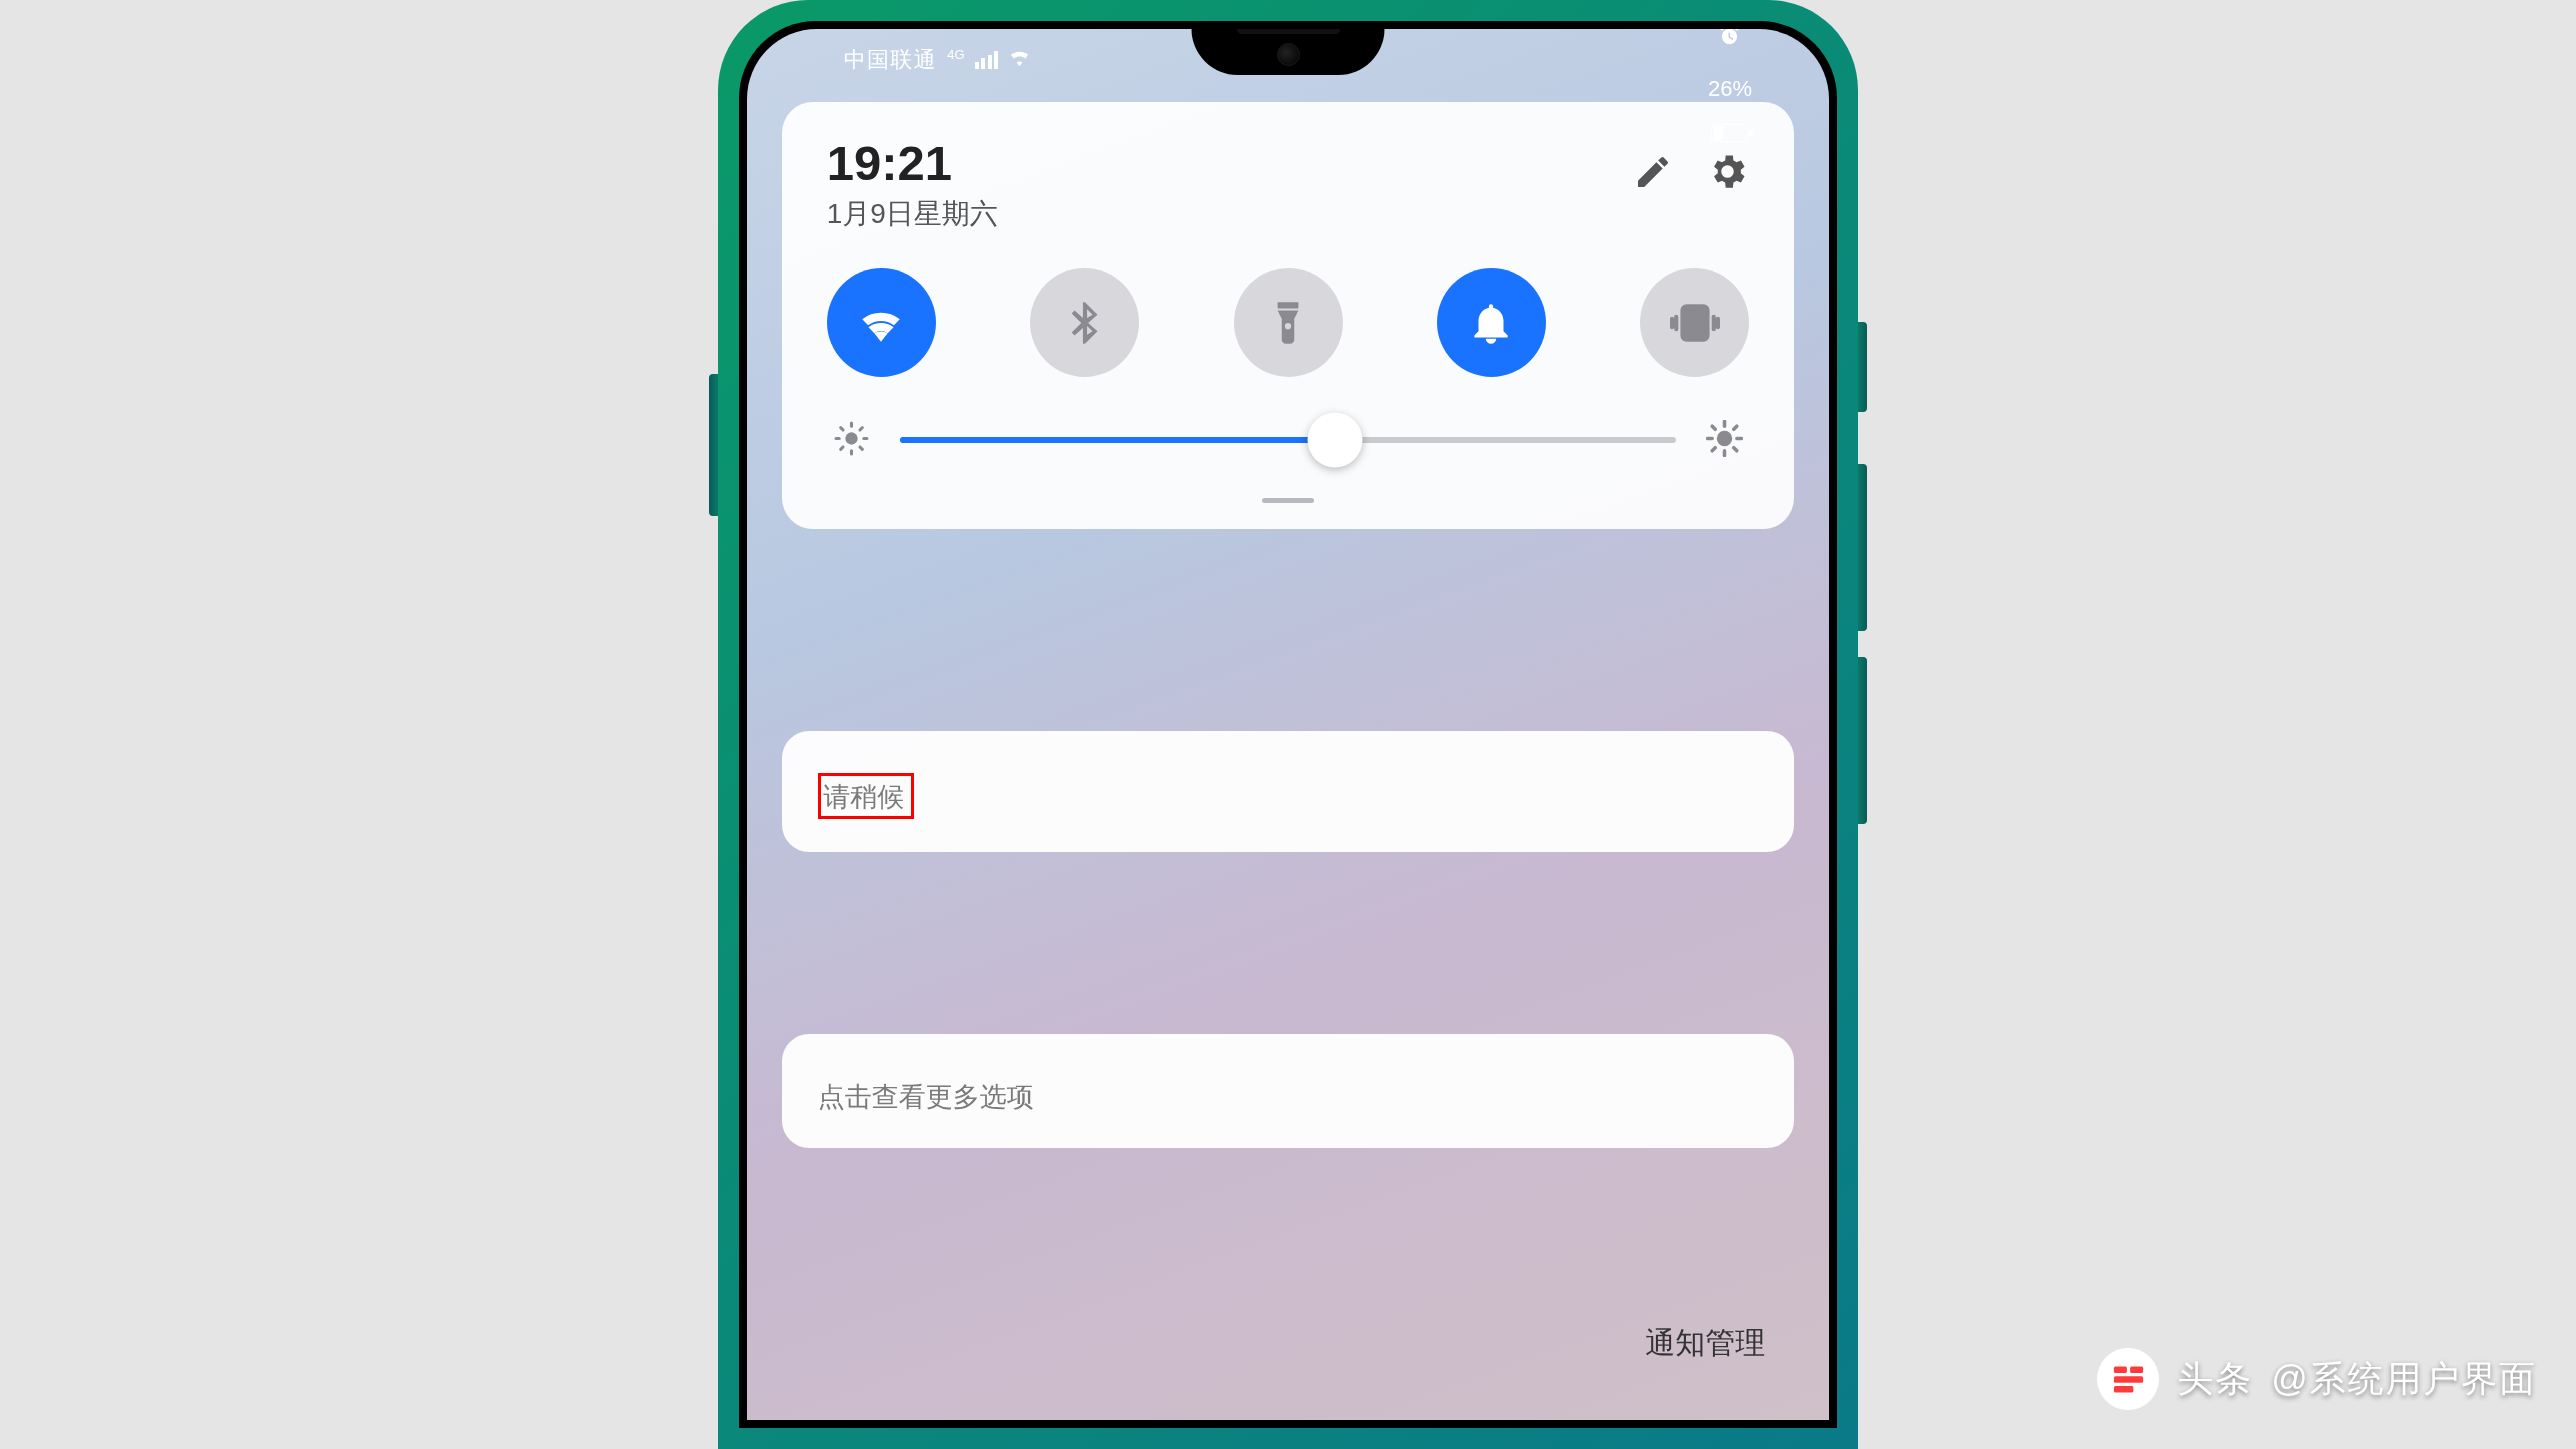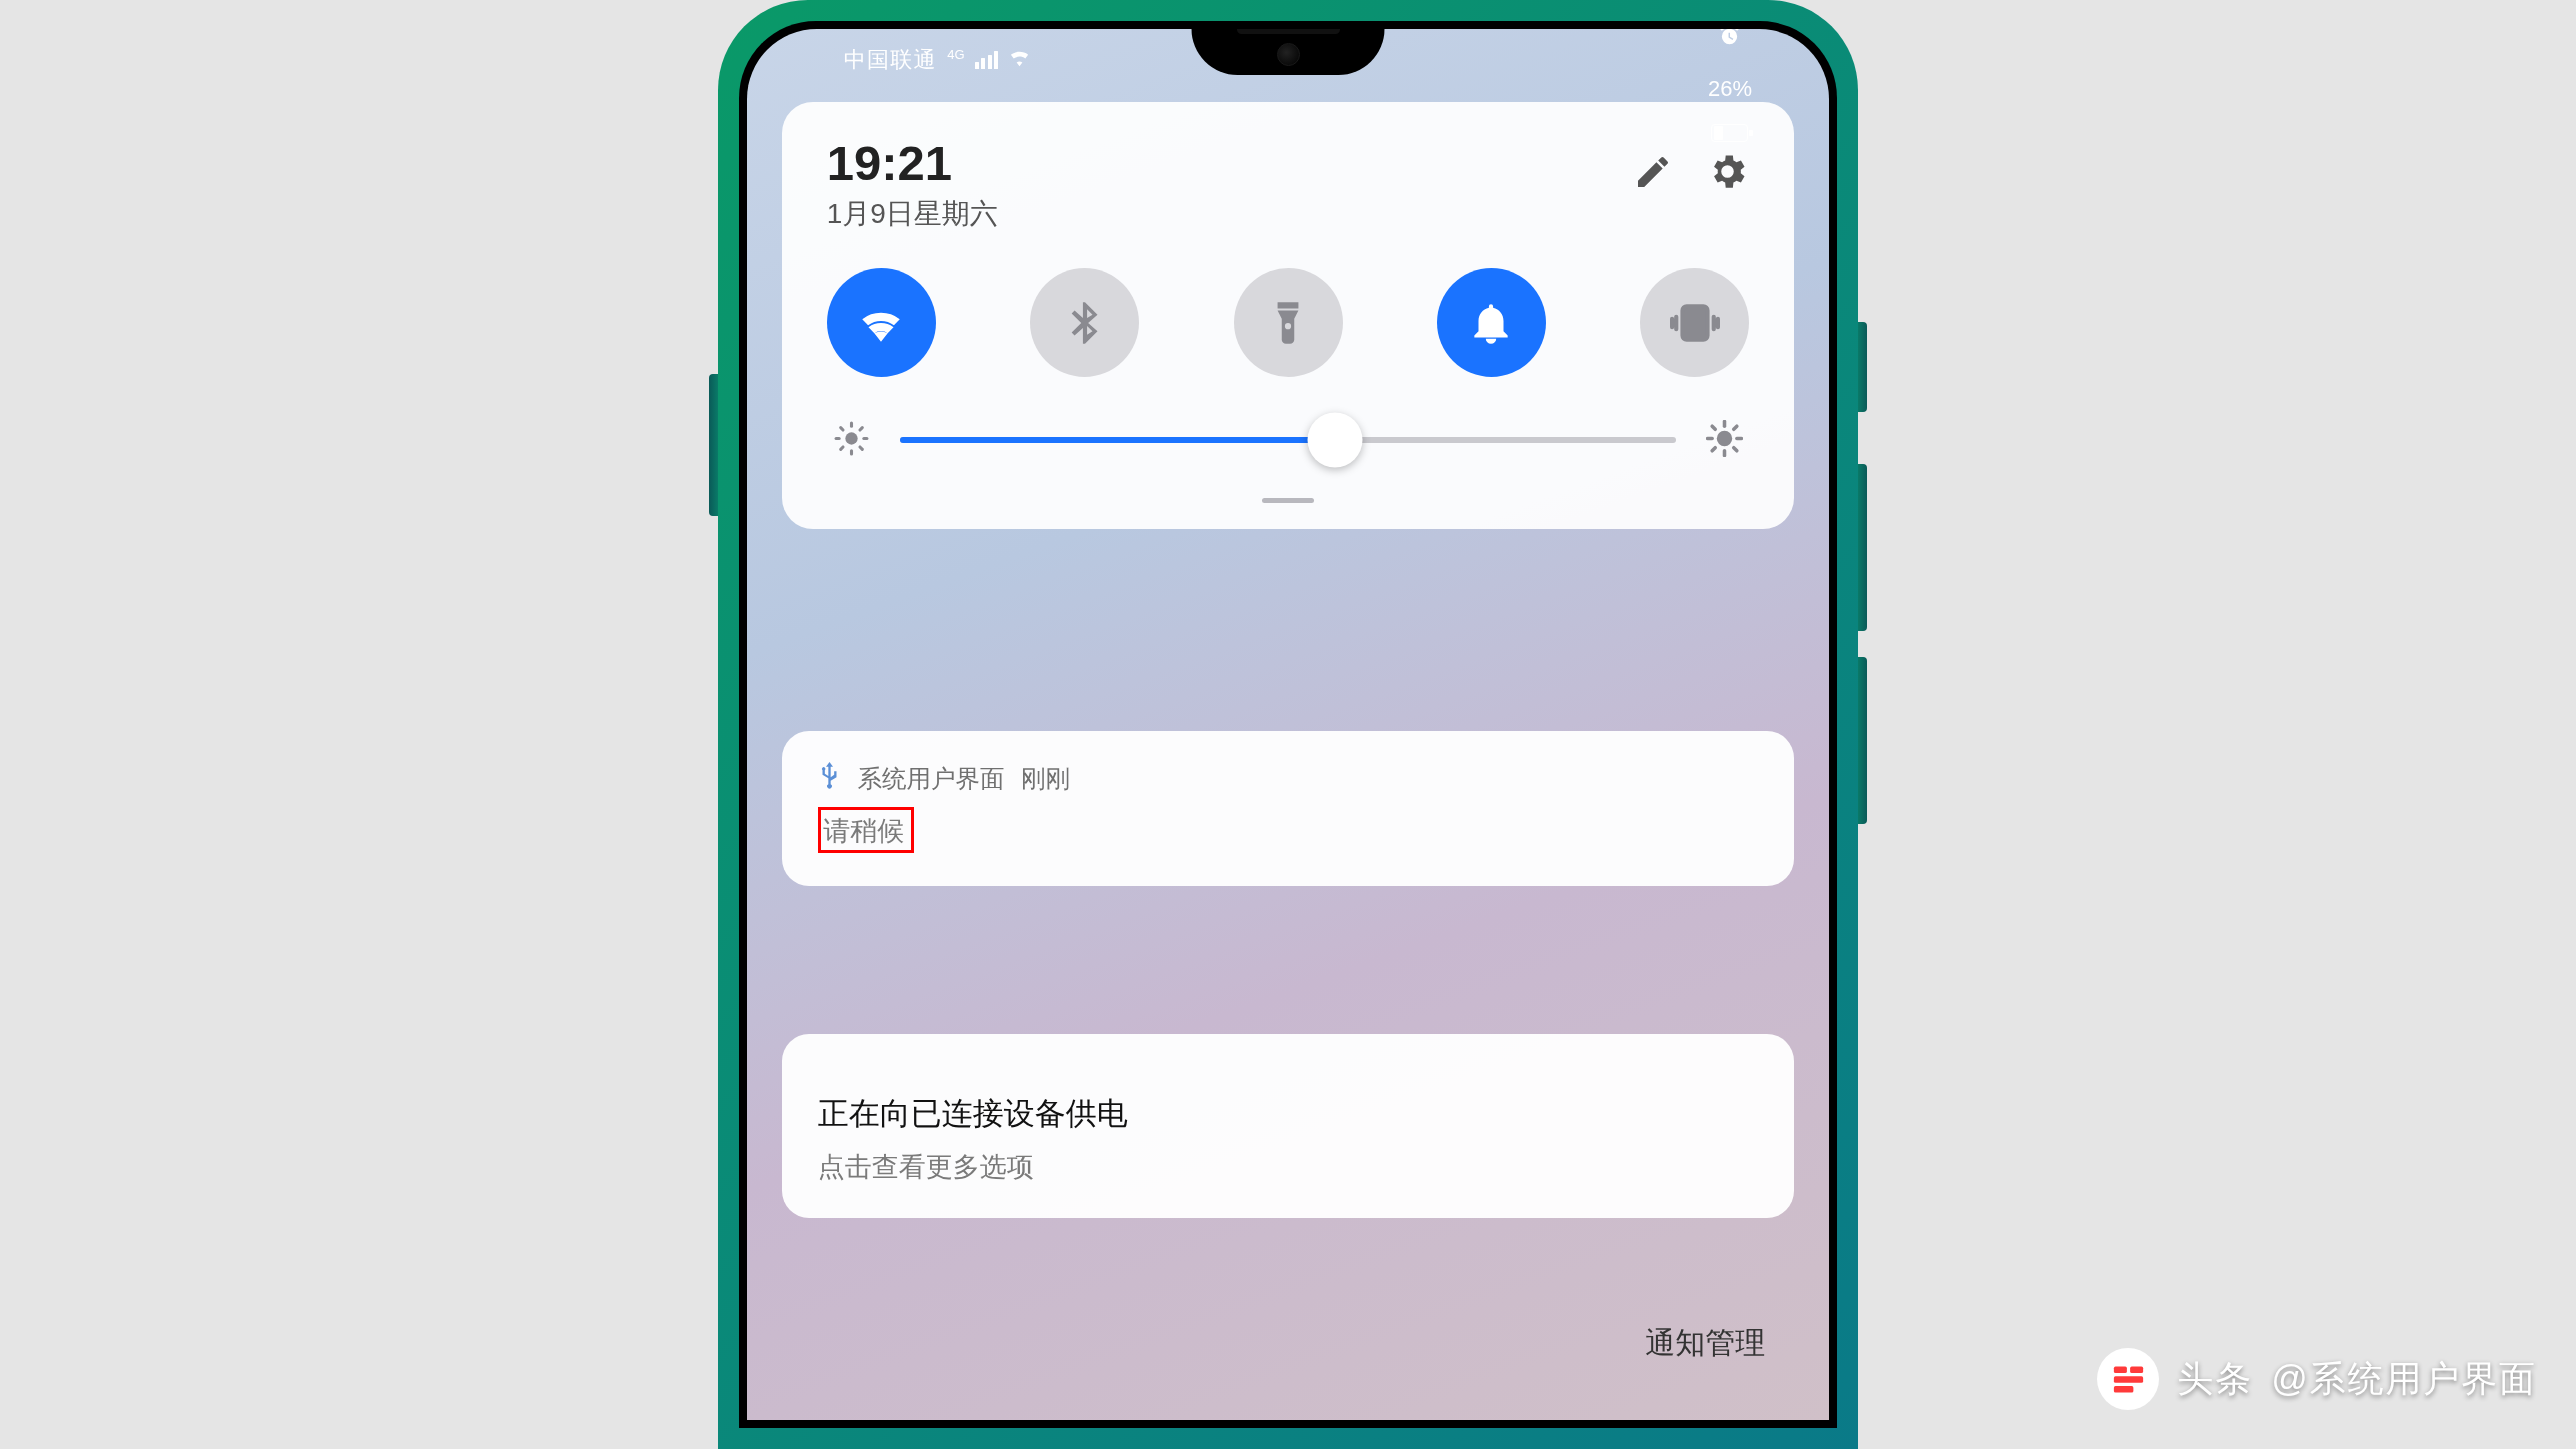--- a/index.html
+++ b/index.html
@@ -325,36 +325,26 @@
                   <line x1="4" y1="20" x2="6" y2="18"></line>
                   <line x1="18" y1="6" x2="20" y2="4"></line>
                 </g>
               </svg>
           </span>
         </div>
         <div class="pull-handle"></div>
       </div>
 
       <div class="notif notif1">
-        <div class="notif-head">
-          <span>
-            <svg width="23" height="28" viewBox="0 0 16 24">
-                <path fill="#5b8fd6" d="M8 0l3 4H9v9l3-2V8h2v5l-5 3v3a2 2 0 11-2 0v-5l-5-3V7a1.5 1.5 0 112 0v3l3 2V4H5l3-4z"></path>
-              </svg>
-          </span>
-          <span class="app">系统用户界面</span>
-          <span>刚刚</span>
-        </div>
         <div class="highlight-box">
           <span>请稍候</span>
         </div>
       </div>
 
       <div class="notif notif2">
-        <div class="notif-title">正在向已连接设备供电</div>
         <div class="notif-sub">点击查看更多选项</div>
       </div>
 
       <div class="notif-manage">通知管理</div>
 
     </div>
   </div>
 </div>
 
 <div class="watermark">

